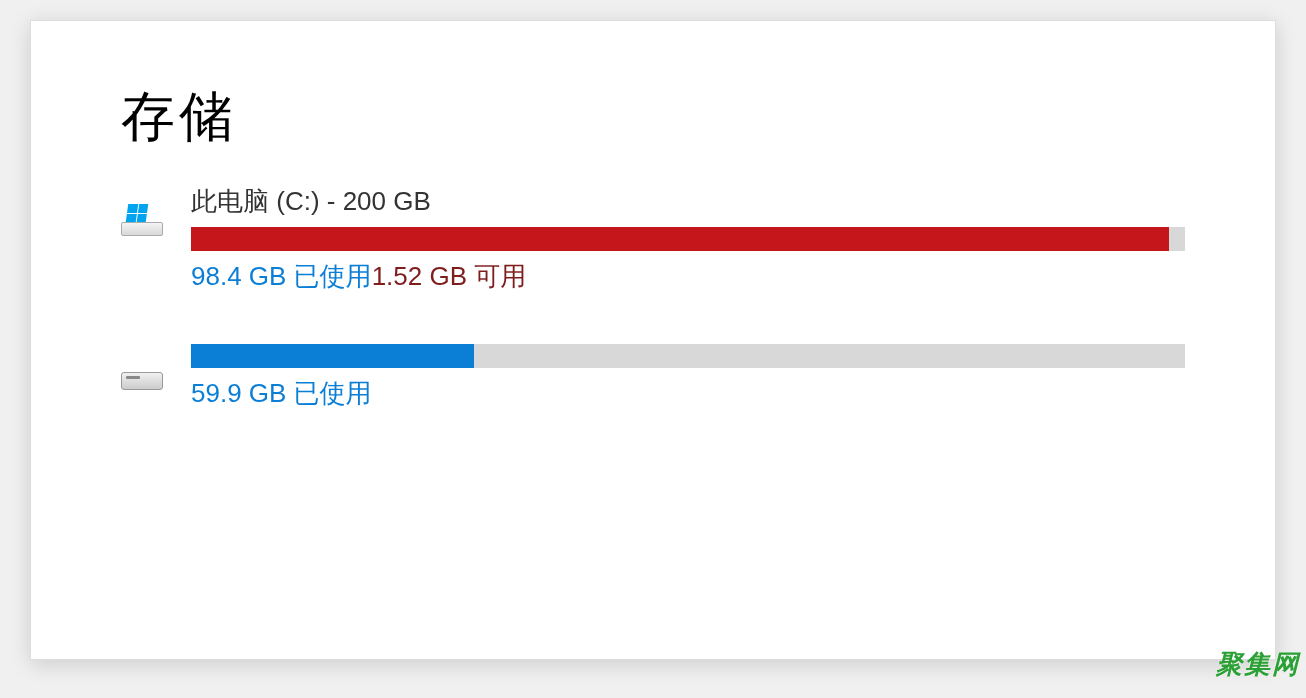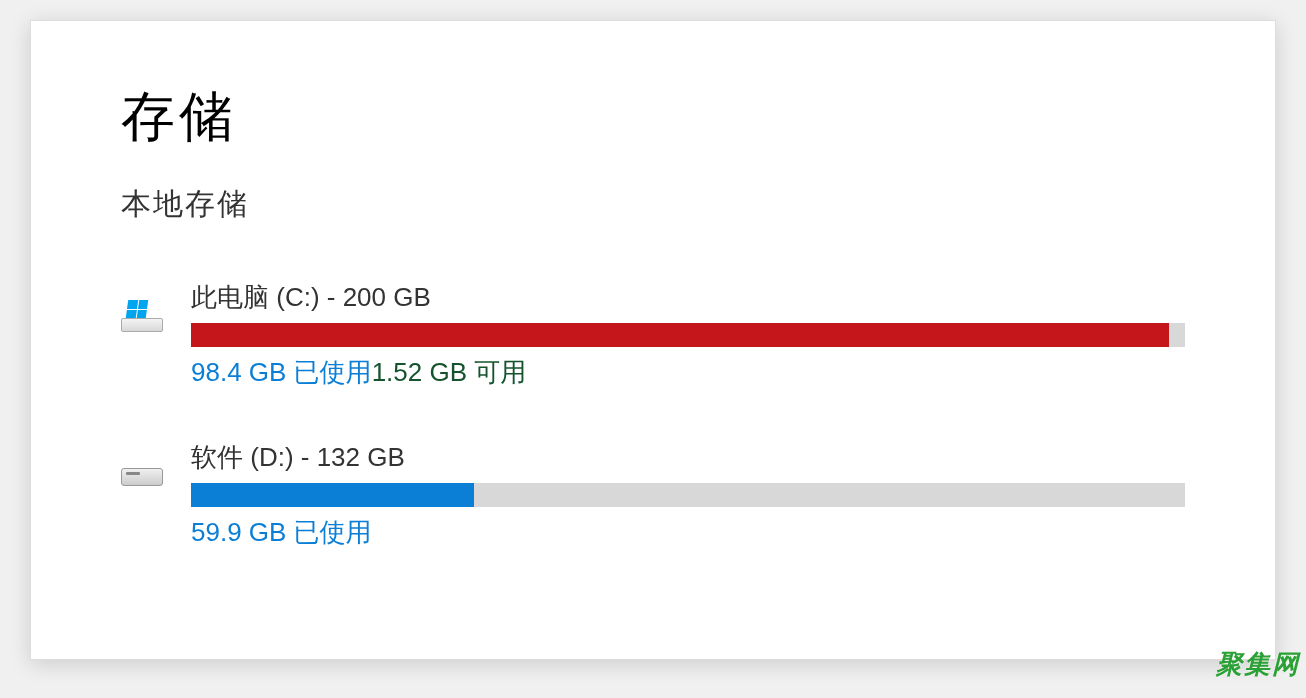--- a/index.html
+++ b/index.html
@@ -72,21 +72,21 @@
     top: 0;
   }
   .fill-red { background: #c5161c; }
   .fill-blue { background: #0b7ed6; }
   .drive-info {
     display: flex;
     justify-content: flex-start;
     font-size: 26px;
   }
   .used-text { color: #0b7ed6; }
-  .free-text { color: #14532d; }
+  .free-text { color: #7f1d1d; }
 
   .system-drive-icon {
     width: 42px;
     height: 32px;
     position: relative;
   }
   .system-drive-icon .disk {
     position: absolute;
     bottom: 0;
     left: 0;
@@ -141,21 +141,20 @@
     color: #2aa035;
     letter-spacing: 2px;
     text-shadow: 0 0 2px rgba(255,255,255,0.8);
   }
 </style>
 </head>
 <body>
 
 <div class="window">
   <h1 class="page-title">存储</h1>
-  <h2 class="section-title">本地存储</h2>
 
   <div class="drive-item">
     <div class="drive-icon-wrap">
       <div class="system-drive-icon">
         <div class="win-flag">
             <span></span>
             <span></span>
             <span></span>
             <span></span>
           </div>
@@ -172,21 +171,20 @@
         <span class="free-text">1.52 GB 可用</span>
       </div>
     </div>
   </div>
 
   <div class="drive-item">
     <div class="drive-icon-wrap">
       <div class="other-drive-icon"></div>
     </div>
     <div class="drive-body">
-      <div class="drive-label">软件 (D:) - 132 GB</div>
       <div class="drive-bar">
         <div class="drive-bar-fill fill-blue" style="width:28.5%"></div>
       </div>
       <div class="drive-info">
         <span class="used-text">59.9 GB 已使用</span>
       </div>
     </div>
   </div>
 </div>
 

